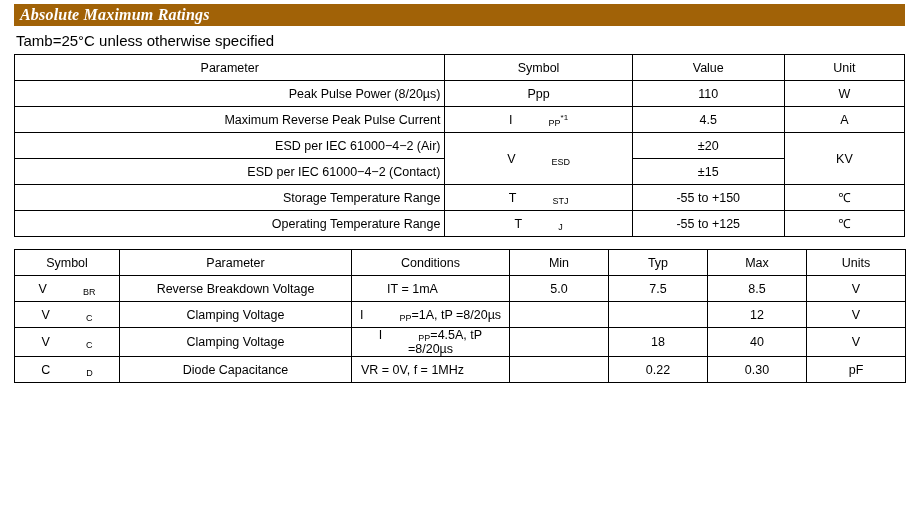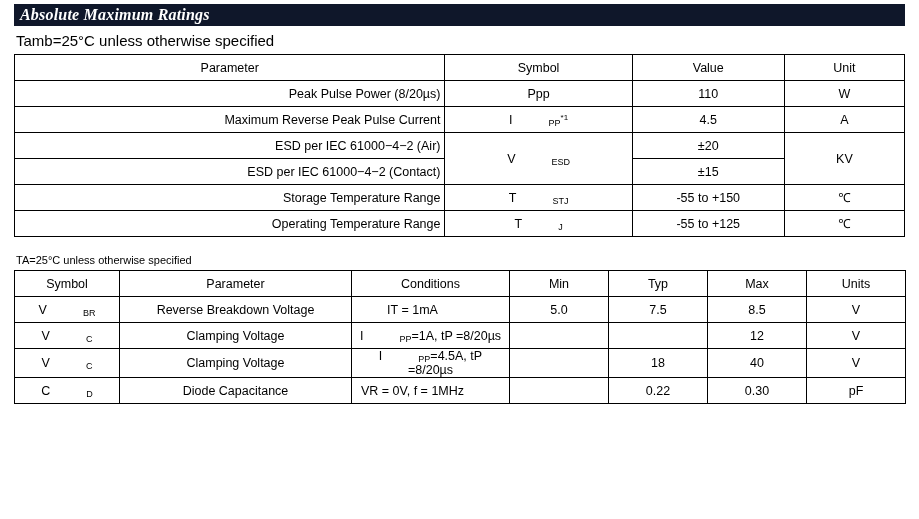--- a/index.html
+++ b/index.html
@@ -15,21 +15,21 @@
     overflow: hidden;
   }
   .page {
     width: 919px;
     height: 519px;
     position: relative;
     box-sizing: border-box;
     padding: 0 14px;
   }
   .section-header {
-    background: #0f172a;
+    background: #a16207;
     color: #ffffff;
     font-family: "Liberation Serif", serif;
     font-weight: bold;
     font-style: italic;
     font-size: 16px;
     line-height: 22px;
     height: 22px;
     padding-left: 6px;
     letter-spacing: 0.2px;
     margin-top: 4px;
@@ -133,21 +133,20 @@
         <td class="lft">Operating Temperature Range</td>
         <td><span>T</span><sub>J</sub></td>
         <td>-55 to +125</td>
         <td>℃</td>
       </tr>
     </tbody>
   </table>
 
   <div class="gap"></div>
 
-  <div class="subnote small">TA=25°C unless otherwise specified</div>
 
   <table>
     <colgroup>
       <col style="width:105px">
       <col style="width:232px">
       <col style="width:158px">
       <col style="width:99px">
       <col style="width:99px">
       <col style="width:99px">
       <col style="width:99px">

